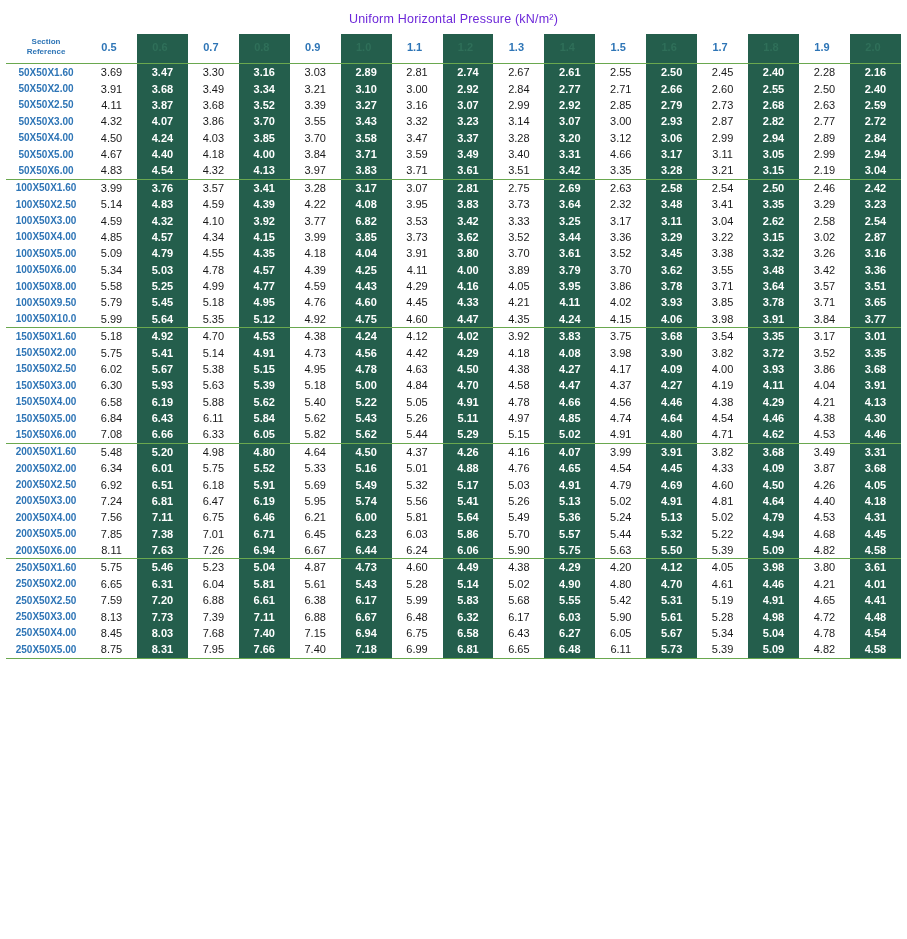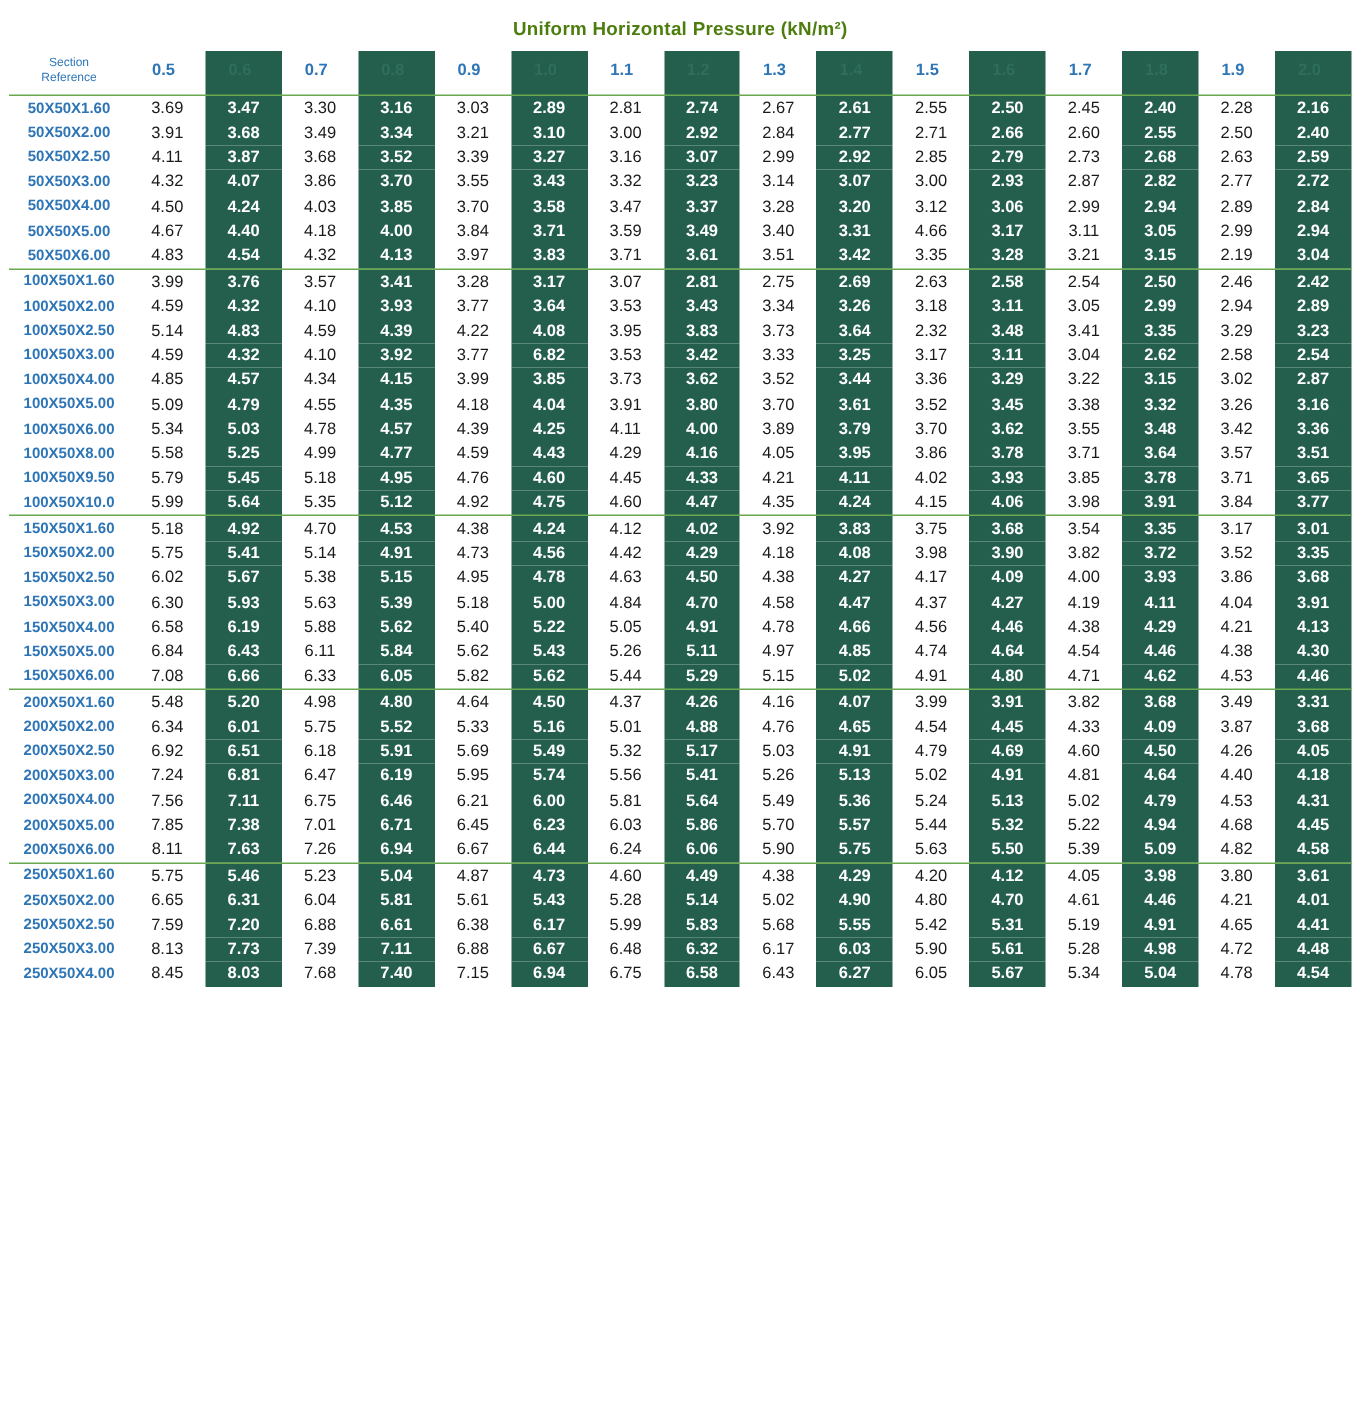--- a/index.html
+++ b/index.html
@@ -17,29 +17,29 @@
   }
   table{
     border-collapse:collapse;
     width:895px;
     table-layout:fixed;
     margin:0 auto;
   }
   .title-row td{
     text-align:center;
     font-size:12.5px;
-    font-weight:bold;
-    color:#4d7c0f;
+    font-weight:normal;
+    color:#6d28d9;
     padding:4px 0 8px 0;
     letter-spacing:.2px;
   }
   th.corner{
     width:76px;
     font-size:8px;
-    font-weight:normal;
+    font-weight:bold;
     color:#2e75b6;
     line-height:1.25;
     text-align:center;
     padding:3px 2px 6px 2px;
     vertical-align:middle;
   }
   th.colhead{
     font-size:11px;
     font-weight:bold;
     color:#2e75b6;
@@ -269,39 +269,20 @@
           <td class="cell">2.75</td>
           <td class="cell shade">2.69</td>
           <td class="cell">2.63</td>
           <td class="cell shade">2.58</td>
           <td class="cell">2.54</td>
           <td class="cell shade">2.50</td>
           <td class="cell">2.46</td>
           <td class="cell shade">2.42</td>
         </tr>
         <tr class="">
-          <td class="rowhead">100X50X2.00</td>
-          <td class="cell">4.59</td>
-          <td class="cell shade">4.32</td>
-          <td class="cell">4.10</td>
-          <td class="cell shade">3.93</td>
-          <td class="cell">3.77</td>
-          <td class="cell shade">3.64</td>
-          <td class="cell">3.53</td>
-          <td class="cell shade">3.43</td>
-          <td class="cell">3.34</td>
-          <td class="cell shade">3.26</td>
-          <td class="cell">3.18</td>
-          <td class="cell shade">3.11</td>
-          <td class="cell">3.05</td>
-          <td class="cell shade">2.99</td>
-          <td class="cell">2.94</td>
-          <td class="cell shade">2.89</td>
-        </tr>
-        <tr class="">
           <td class="rowhead">100X50X2.50</td>
           <td class="cell">5.14</td>
           <td class="cell shade">4.83</td>
           <td class="cell">4.59</td>
           <td class="cell shade">4.39</td>
           <td class="cell">4.22</td>
           <td class="cell shade">4.08</td>
           <td class="cell">3.95</td>
           <td class="cell shade">3.83</td>
           <td class="cell">3.73</td>
@@ -800,15 +781,34 @@
           <td class="cell shade">6.58</td>
           <td class="cell">6.43</td>
           <td class="cell shade">6.27</td>
           <td class="cell">6.05</td>
           <td class="cell shade">5.67</td>
           <td class="cell">5.34</td>
           <td class="cell shade">5.04</td>
           <td class="cell">4.78</td>
           <td class="cell shade">4.54</td>
         </tr>
+        <tr class="last-row">
+          <td class="rowhead">250X50X5.00</td>
+          <td class="cell">8.75</td>
+          <td class="cell shade">8.31</td>
+          <td class="cell">7.95</td>
+          <td class="cell shade">7.66</td>
+          <td class="cell">7.40</td>
+          <td class="cell shade">7.18</td>
+          <td class="cell">6.99</td>
+          <td class="cell shade">6.81</td>
+          <td class="cell">6.65</td>
+          <td class="cell shade">6.48</td>
+          <td class="cell">6.11</td>
+          <td class="cell shade">5.73</td>
+          <td class="cell">5.39</td>
+          <td class="cell shade">5.09</td>
+          <td class="cell">4.82</td>
+          <td class="cell shade">4.58</td>
+        </tr>
       </tbody>
   </table>
 </div>
 
 </body></html>

